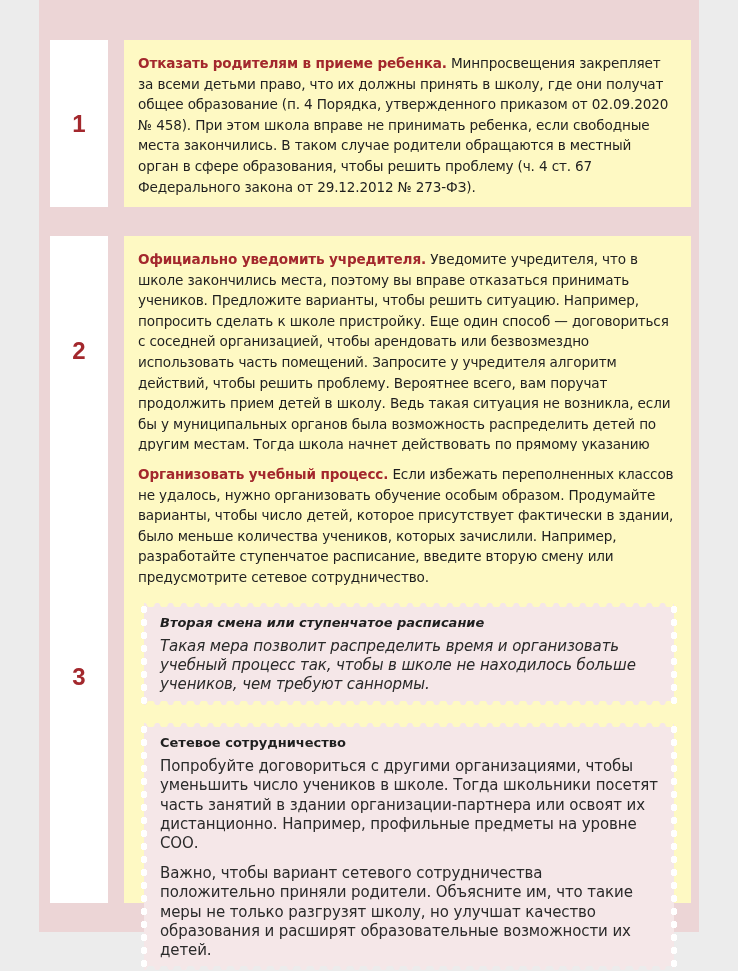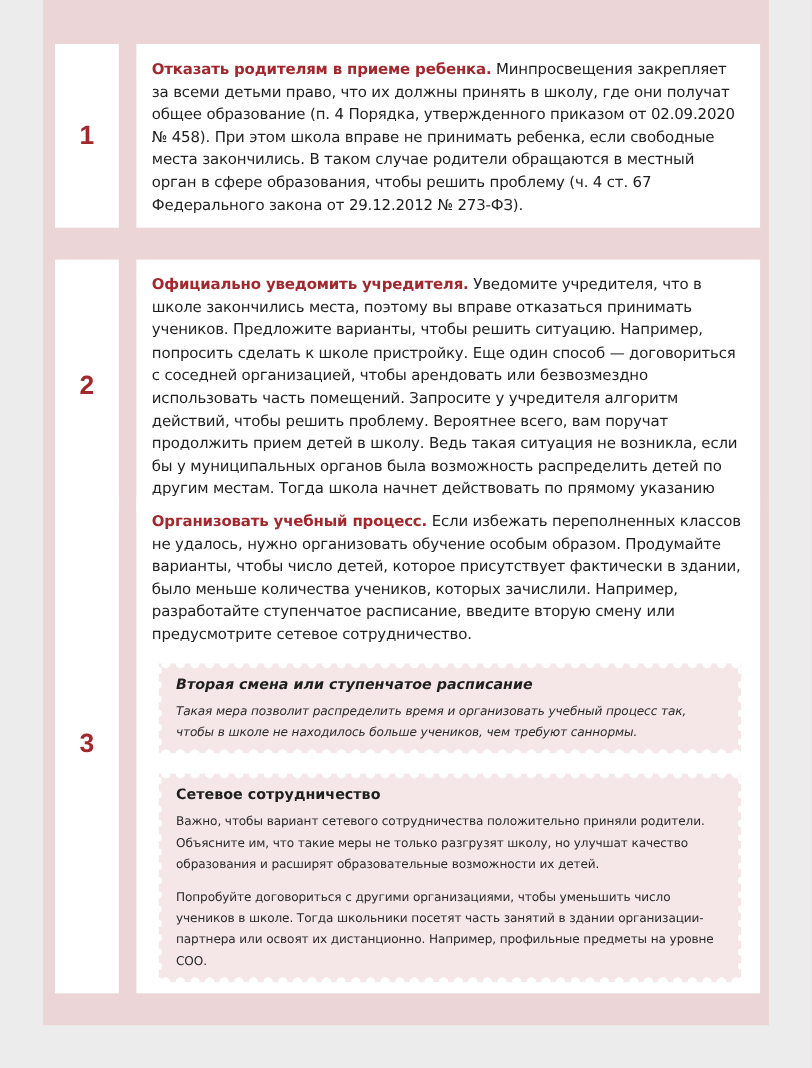--- a/index.html
+++ b/index.html
@@ -24,21 +24,21 @@
     display: flex; align-items: center; justify-content: center;
     color: #a3282d;
     font-family: "Liberation Sans", sans-serif;
     font-weight: bold;
     font-size: 24px;
   }
   .card {
     position: absolute;
     left: 85px;
     width: 567px;
-    background: #ffffff;
+    background: #fef9c3;
     box-sizing: border-box;
     padding: 13px 16px 0 14px;
   }
   .row1 { top: 40px; height: 167px; }
   .row2 { top: 236px; height: 229px; }
   .row3 { top: 451px; height: 452px; }
 
   .para {
     margin: 0;
     font-size: 13.6px;
@@ -73,21 +73,21 @@
 
   .stamp-title {
     margin: 0 0 5px 0;
     font-weight: bold;
     font-size: 13px;
     line-height: 19px;
     color: #1f1f1f;
   }
   .stamp-text {
     margin: 0;
-    font-size: 11px;
+    font-size: 15px;
     line-height: 19.4px;
     color: #2a2a2a;
     letter-spacing: -0.1px;
   }
   .stamp-text + .stamp-text { margin-top: 10px; }
 </style>
 </head>
 <body>
 
 <div class="panel">
@@ -109,19 +109,19 @@
     <div class="stamp-wrap" style="margin-top:15px;font-style:italic;">
       <div class="stamp">
         <p class="stamp-title">Вторая смена или ступенчатое расписание</p>
         <p class="stamp-text">Такая мера позволит распределить время и организовать учебный процесс так, чтобы в школе не находилось больше учеников, чем требуют саннормы.</p>
       </div>
     </div>
 
     <div class="stamp-wrap" style="margin-top:18px;">
       <div class="stamp">
         <p class="stamp-title">Сетевое сотрудничество</p>
+        <p class="stamp-text">Попробуйте договориться с другими организациями, чтобы уменьшить число учеников в школе. Тогда школьники посетят часть занятий в здании организации-партнера или освоят их дистанционно. Например, профильные предметы на уровне СОО.</p>
         <p class="stamp-text">Важно, чтобы вариант сетевого сотрудничества положительно приняли родители. Объясните им, что такие меры не только разгрузят школу, но улучшат качество образования и расширят образовательные возможности их детей.</p>
-        <p class="stamp-text">Попробуйте договориться с другими организациями, чтобы уменьшить число учеников в школе. Тогда школьники посетят часть занятий в здании организации-партнера или освоят их дистанционно. Например, профильные предметы на уровне СОО.</p>
       </div>
     </div>
   </div>
 
 </div>
 
 </body></html>

